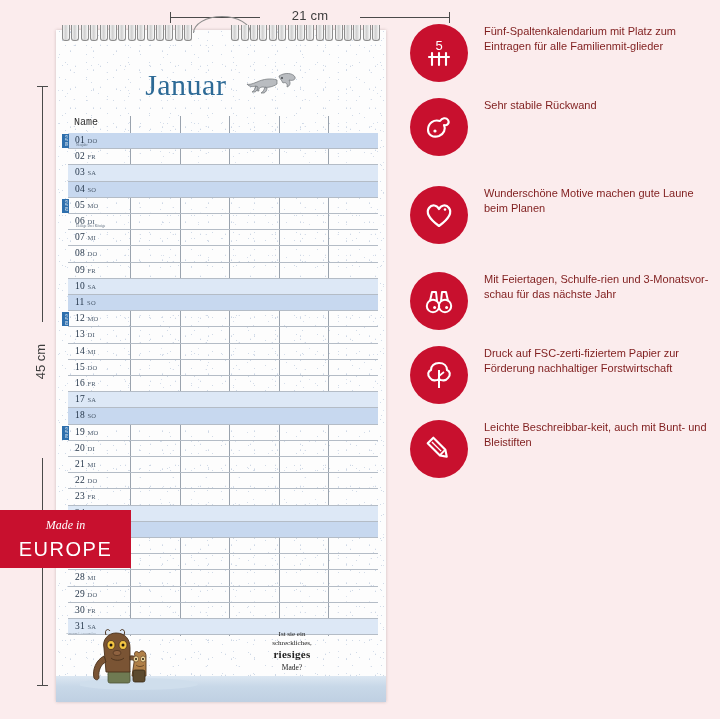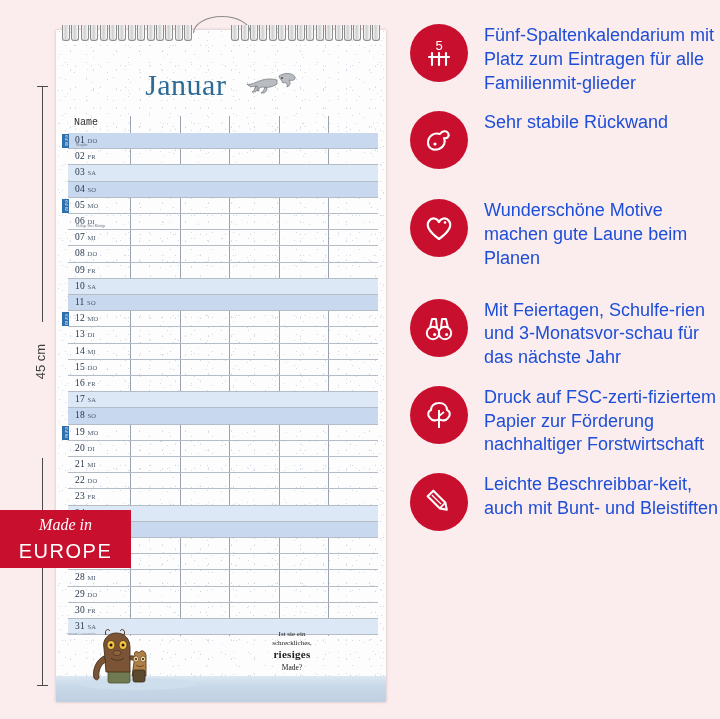--- a/index.html
+++ b/index.html
@@ -100,41 +100,48 @@
   .quote .l3{font-size:11px;font-weight:bold;letter-spacing:.3px;}
   .quote .l4{font-size:7.5px;margin-top:2px;}
   .credit{position:absolute;left:10px;top:10px;font-size:2.6px;color:#7b8894;
       font-family:"Liberation Serif",serif;}
 
   
   .badge{position:absolute;left:0;top:510px;width:131px;height:58px;
       background:#c8102e;color:#fff;display:flex;flex-direction:column;
       align-items:center;justify-content:center;}
   .badge .made{font-family:"Liberation Serif",serif;font-style:italic;
-      font-size:16px;line-height:1;margin-bottom:8px;}
+      font-size:12px;line-height:1;margin-bottom:8px;}
   .badge .europe{font-size:20px;letter-spacing:1.5px;line-height:1;}
 
   
   .features{position:absolute;left:410px;top:22px;width:310px;}
   .feat{display:flex;align-items:flex-start;margin-bottom:12px;}
   .feat .ico{flex:0 0 58px;width:58px;height:58px;border-radius:50%;
       background:#c8102e;display:flex;align-items:center;justify-content:center;
       margin-right:16px;margin-top:2px;}
-  .feat .txt{font-size:18px;line-height:1.32;color:#1d4ed8;padding-top:2px;}
+  .feat .txt{font-size:11px;line-height:1.32;color:#7f1d1d;padding-top:2px;}
   .feat:nth-child(1){margin-bottom:14px;}
   .feat:nth-child(2){margin-bottom:28px;}
   .feat:nth-child(3){margin-bottom:26px;}
   .feat:nth-child(4){margin-bottom:14px;}
   .feat:nth-child(5){margin-bottom:14px;}
 </style>
 </head>
 <body>
 
 <div id="root">
 
+  <div class="ruler-top">
+    <div class="cap l"></div>
+    <div class="bar l"></div>
+    <div class="lbl">21 cm</div>
+    <div class="bar r"></div>
+    <div class="cap r"></div>
+  </div>
 
   <div class="ruler-left">
     <div class="cap t"></div>
     <div class="bar t"></div>
     <div class="lbl">45 cm</div>
     <div class="bar b"></div>
     <div class="cap b"></div>
   </div>
 
   <div class="cal">

